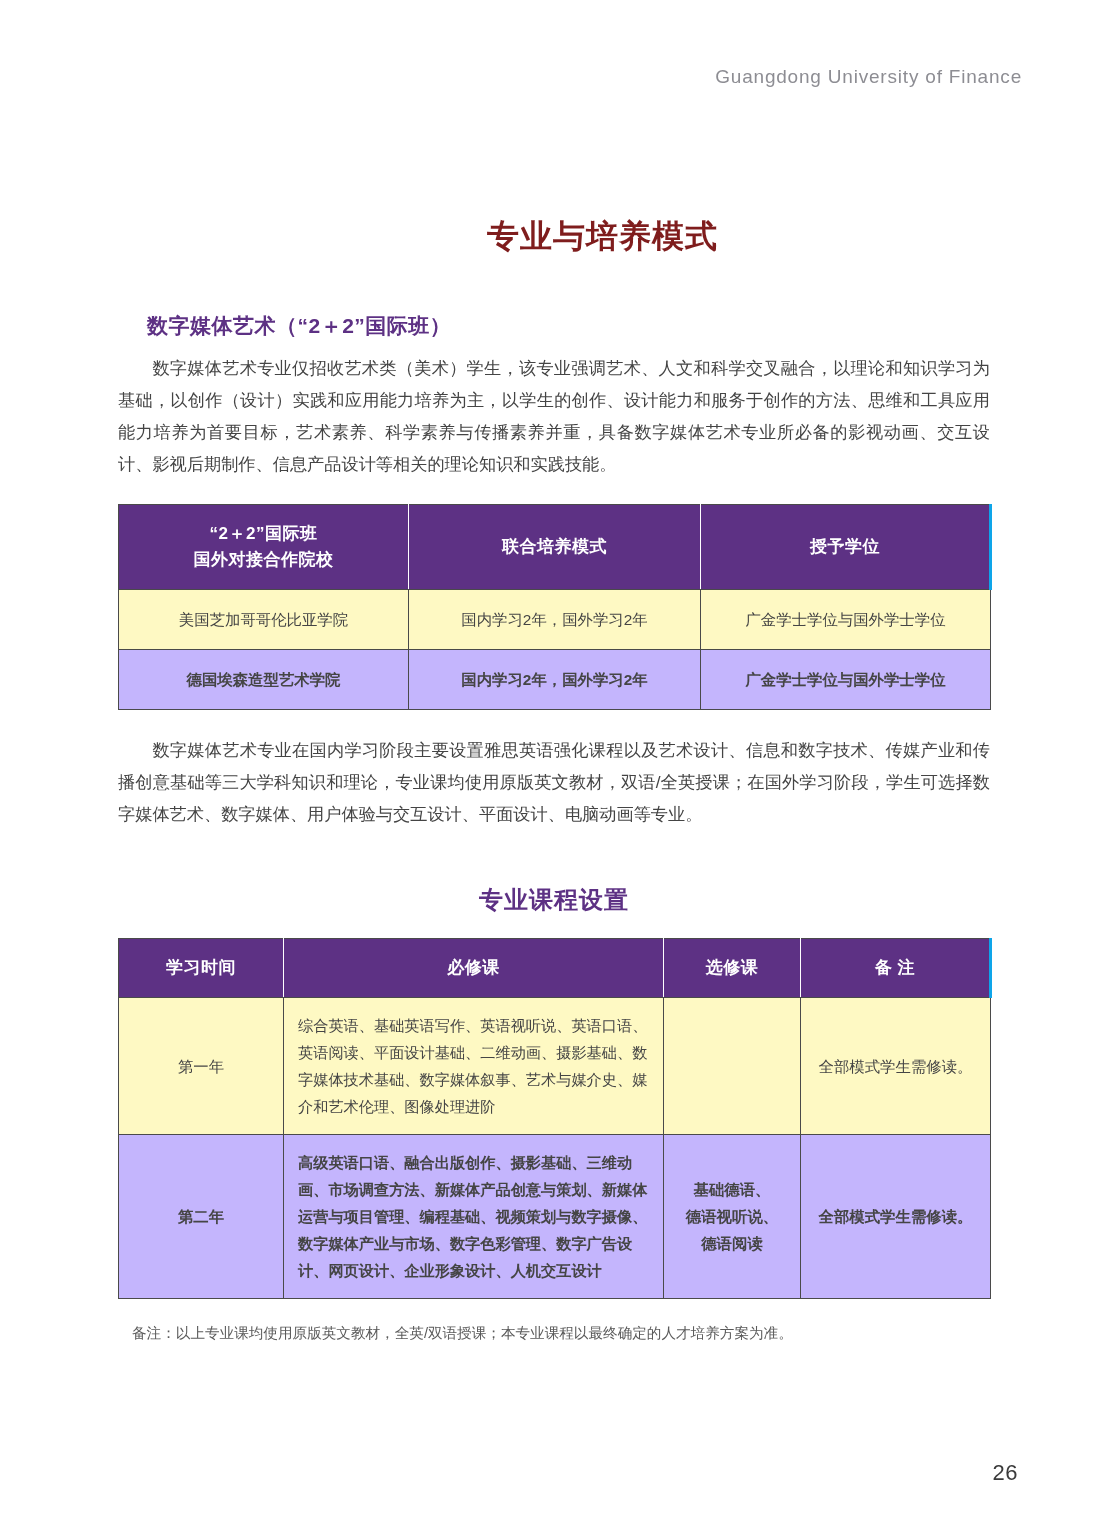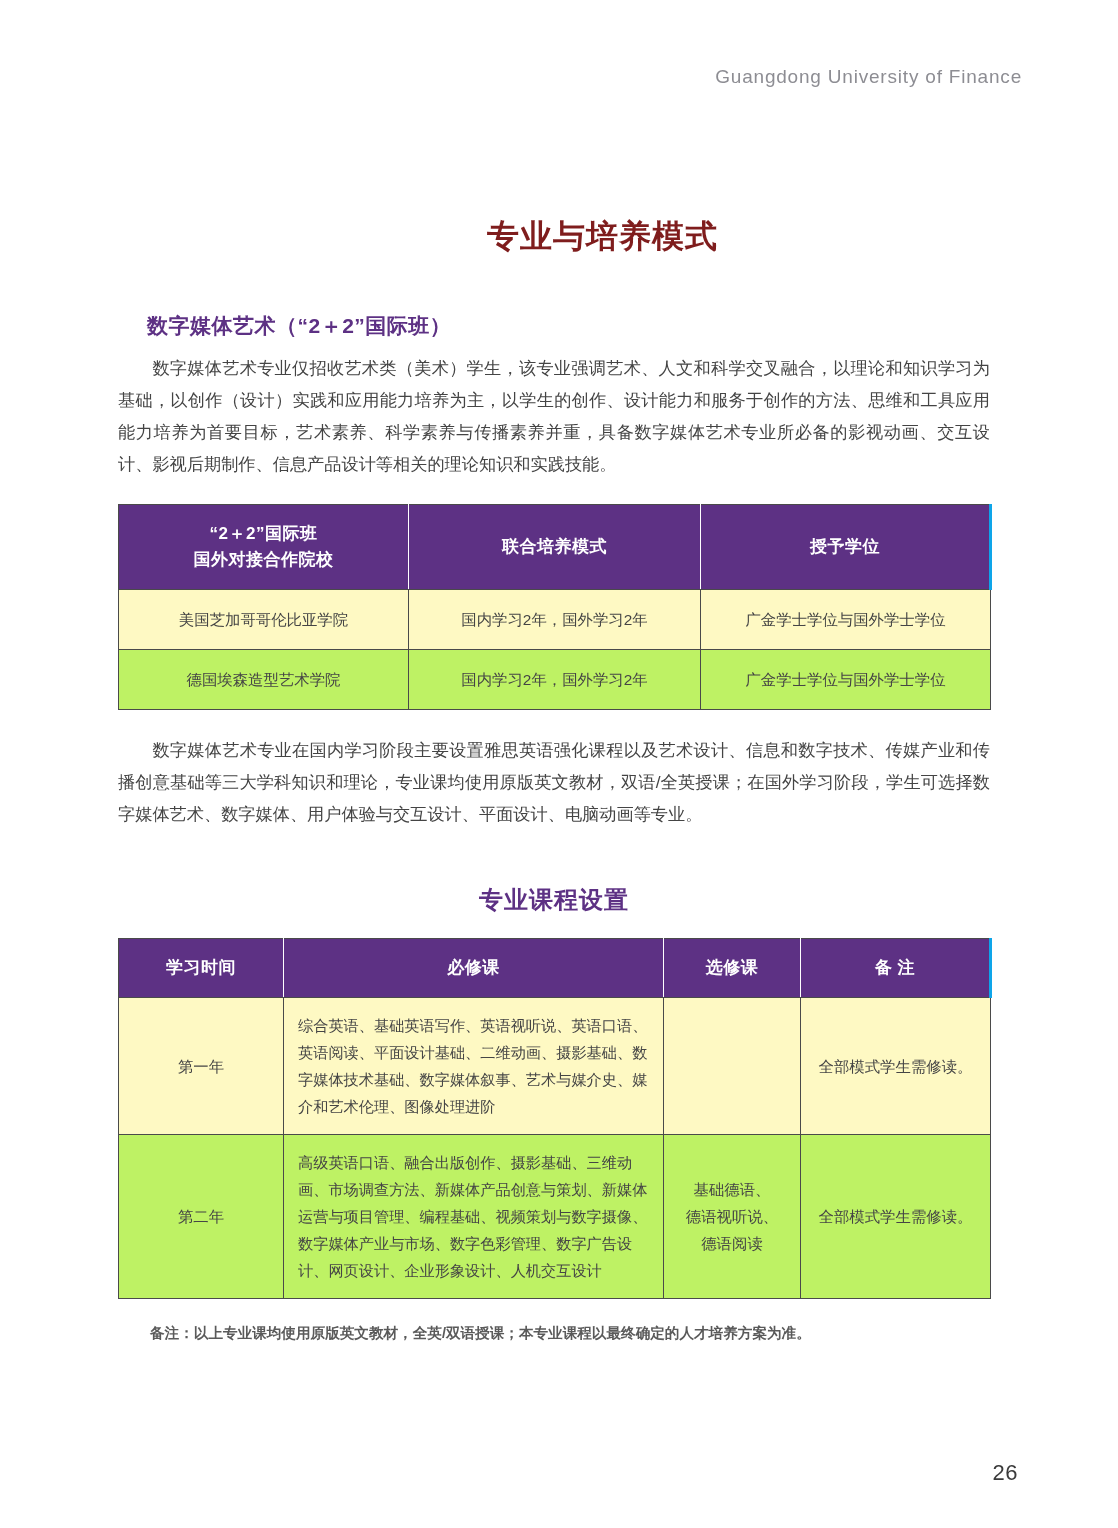--- a/index.html
+++ b/index.html
@@ -127,21 +127,21 @@
     color: #454545;
     text-align: center;
     padding: 16px 10px;
     border-right: 1px solid #4a4a4a;
     border-bottom: 1px solid #4a4a4a;
     line-height: 27px;
   }
   table.doc-table td:last-child { border-right: none; }
   table.doc-table tr:last-child td { border-bottom: none; }
   tr.row-cream td { background: #fef9c3; }
-  tr.row-lilac td { background: #bef264; }
+  tr.row-lilac td { background: #c4b5fd; font-weight: bold; }
 
   
   .t1 col.c1 { width: 290px; }
   .t1 col.c2 { width: 292px; }
   .t1 col.c3 { width: 290px; }
 
   
   .t2 col.c1 { width: 165px; }
   .t2 col.c2 { width: 380px; }
   .t2 col.c3 { width: 137px; }
@@ -162,23 +162,22 @@
     color: #5d3184;
     letter-spacing: 1px;
     margin: 0;
     padding: 0;
   }
 
   
   .footnote {
     font-size: 14.6px;
     color: #5a5a5a;
-    margin: 22px 0 0 32px;
+    margin: 22px 0 0 14px;
     line-height: 24px;
-    font-weight: bold;
   }
 
   
   .page-number {
     position: absolute;
     right: 100px;
     bottom: 42px;
     font-size: 22px;
     color: #3b3b3b;
     letter-spacing: 0.5px;

